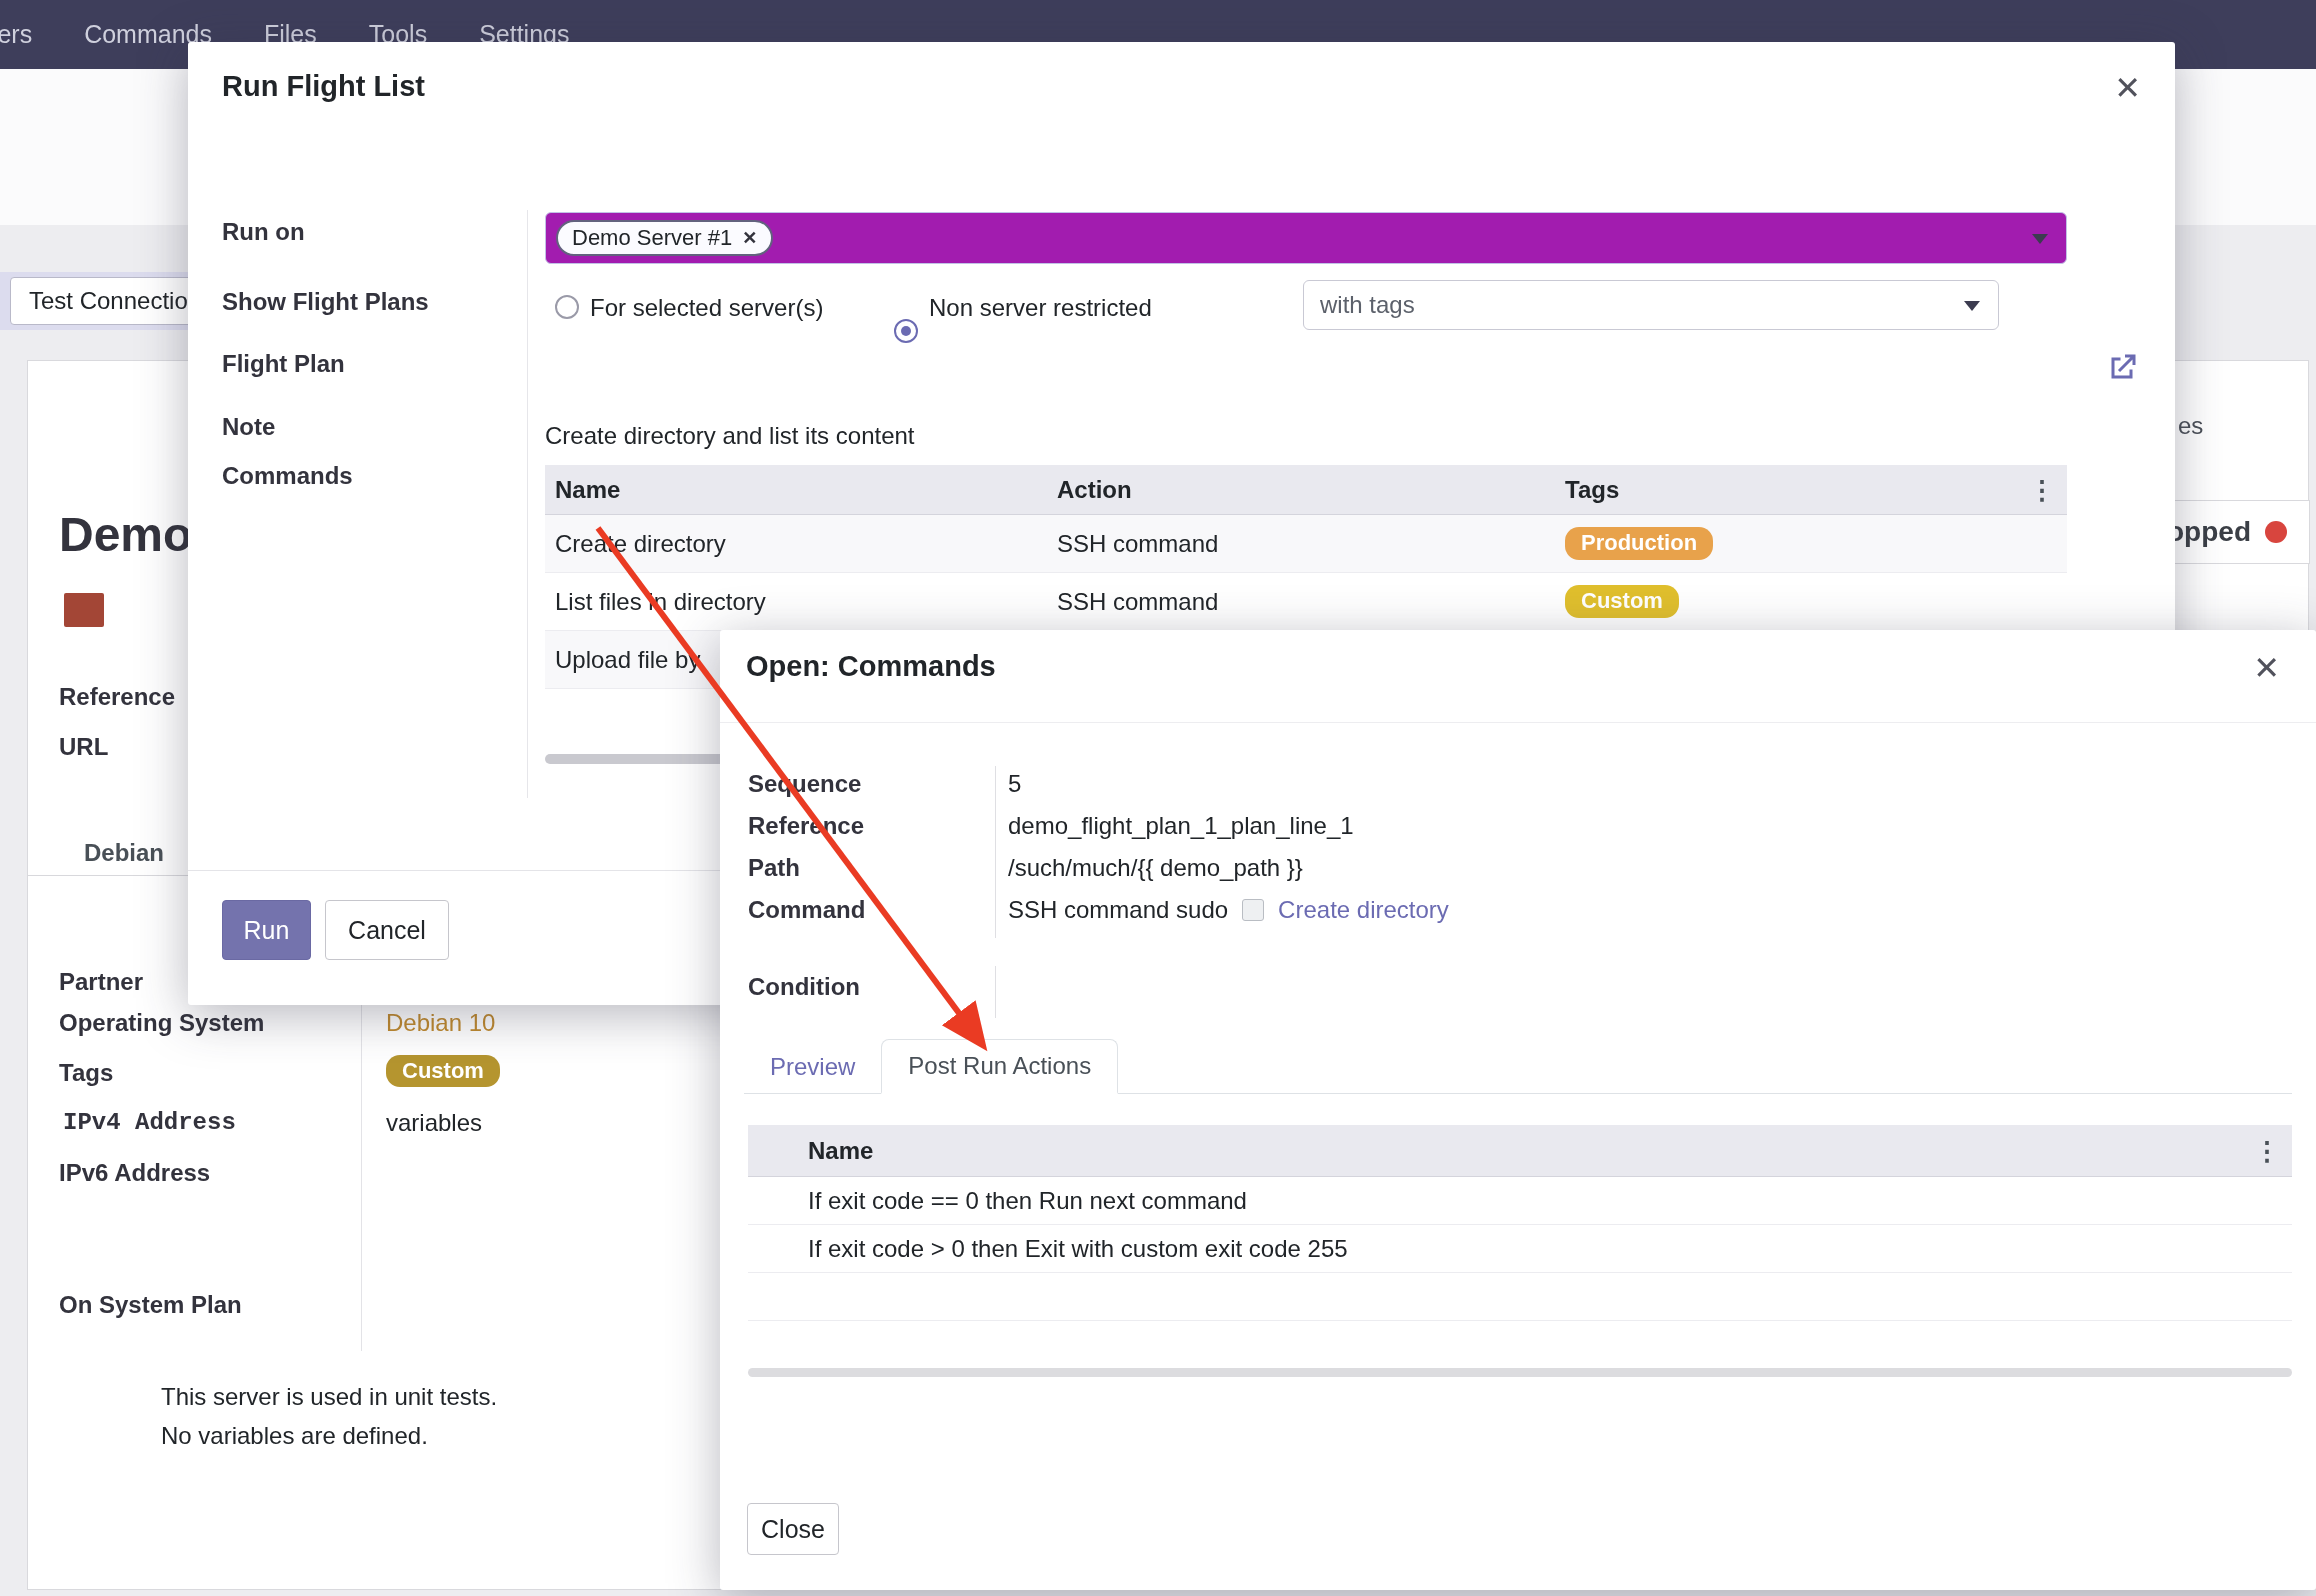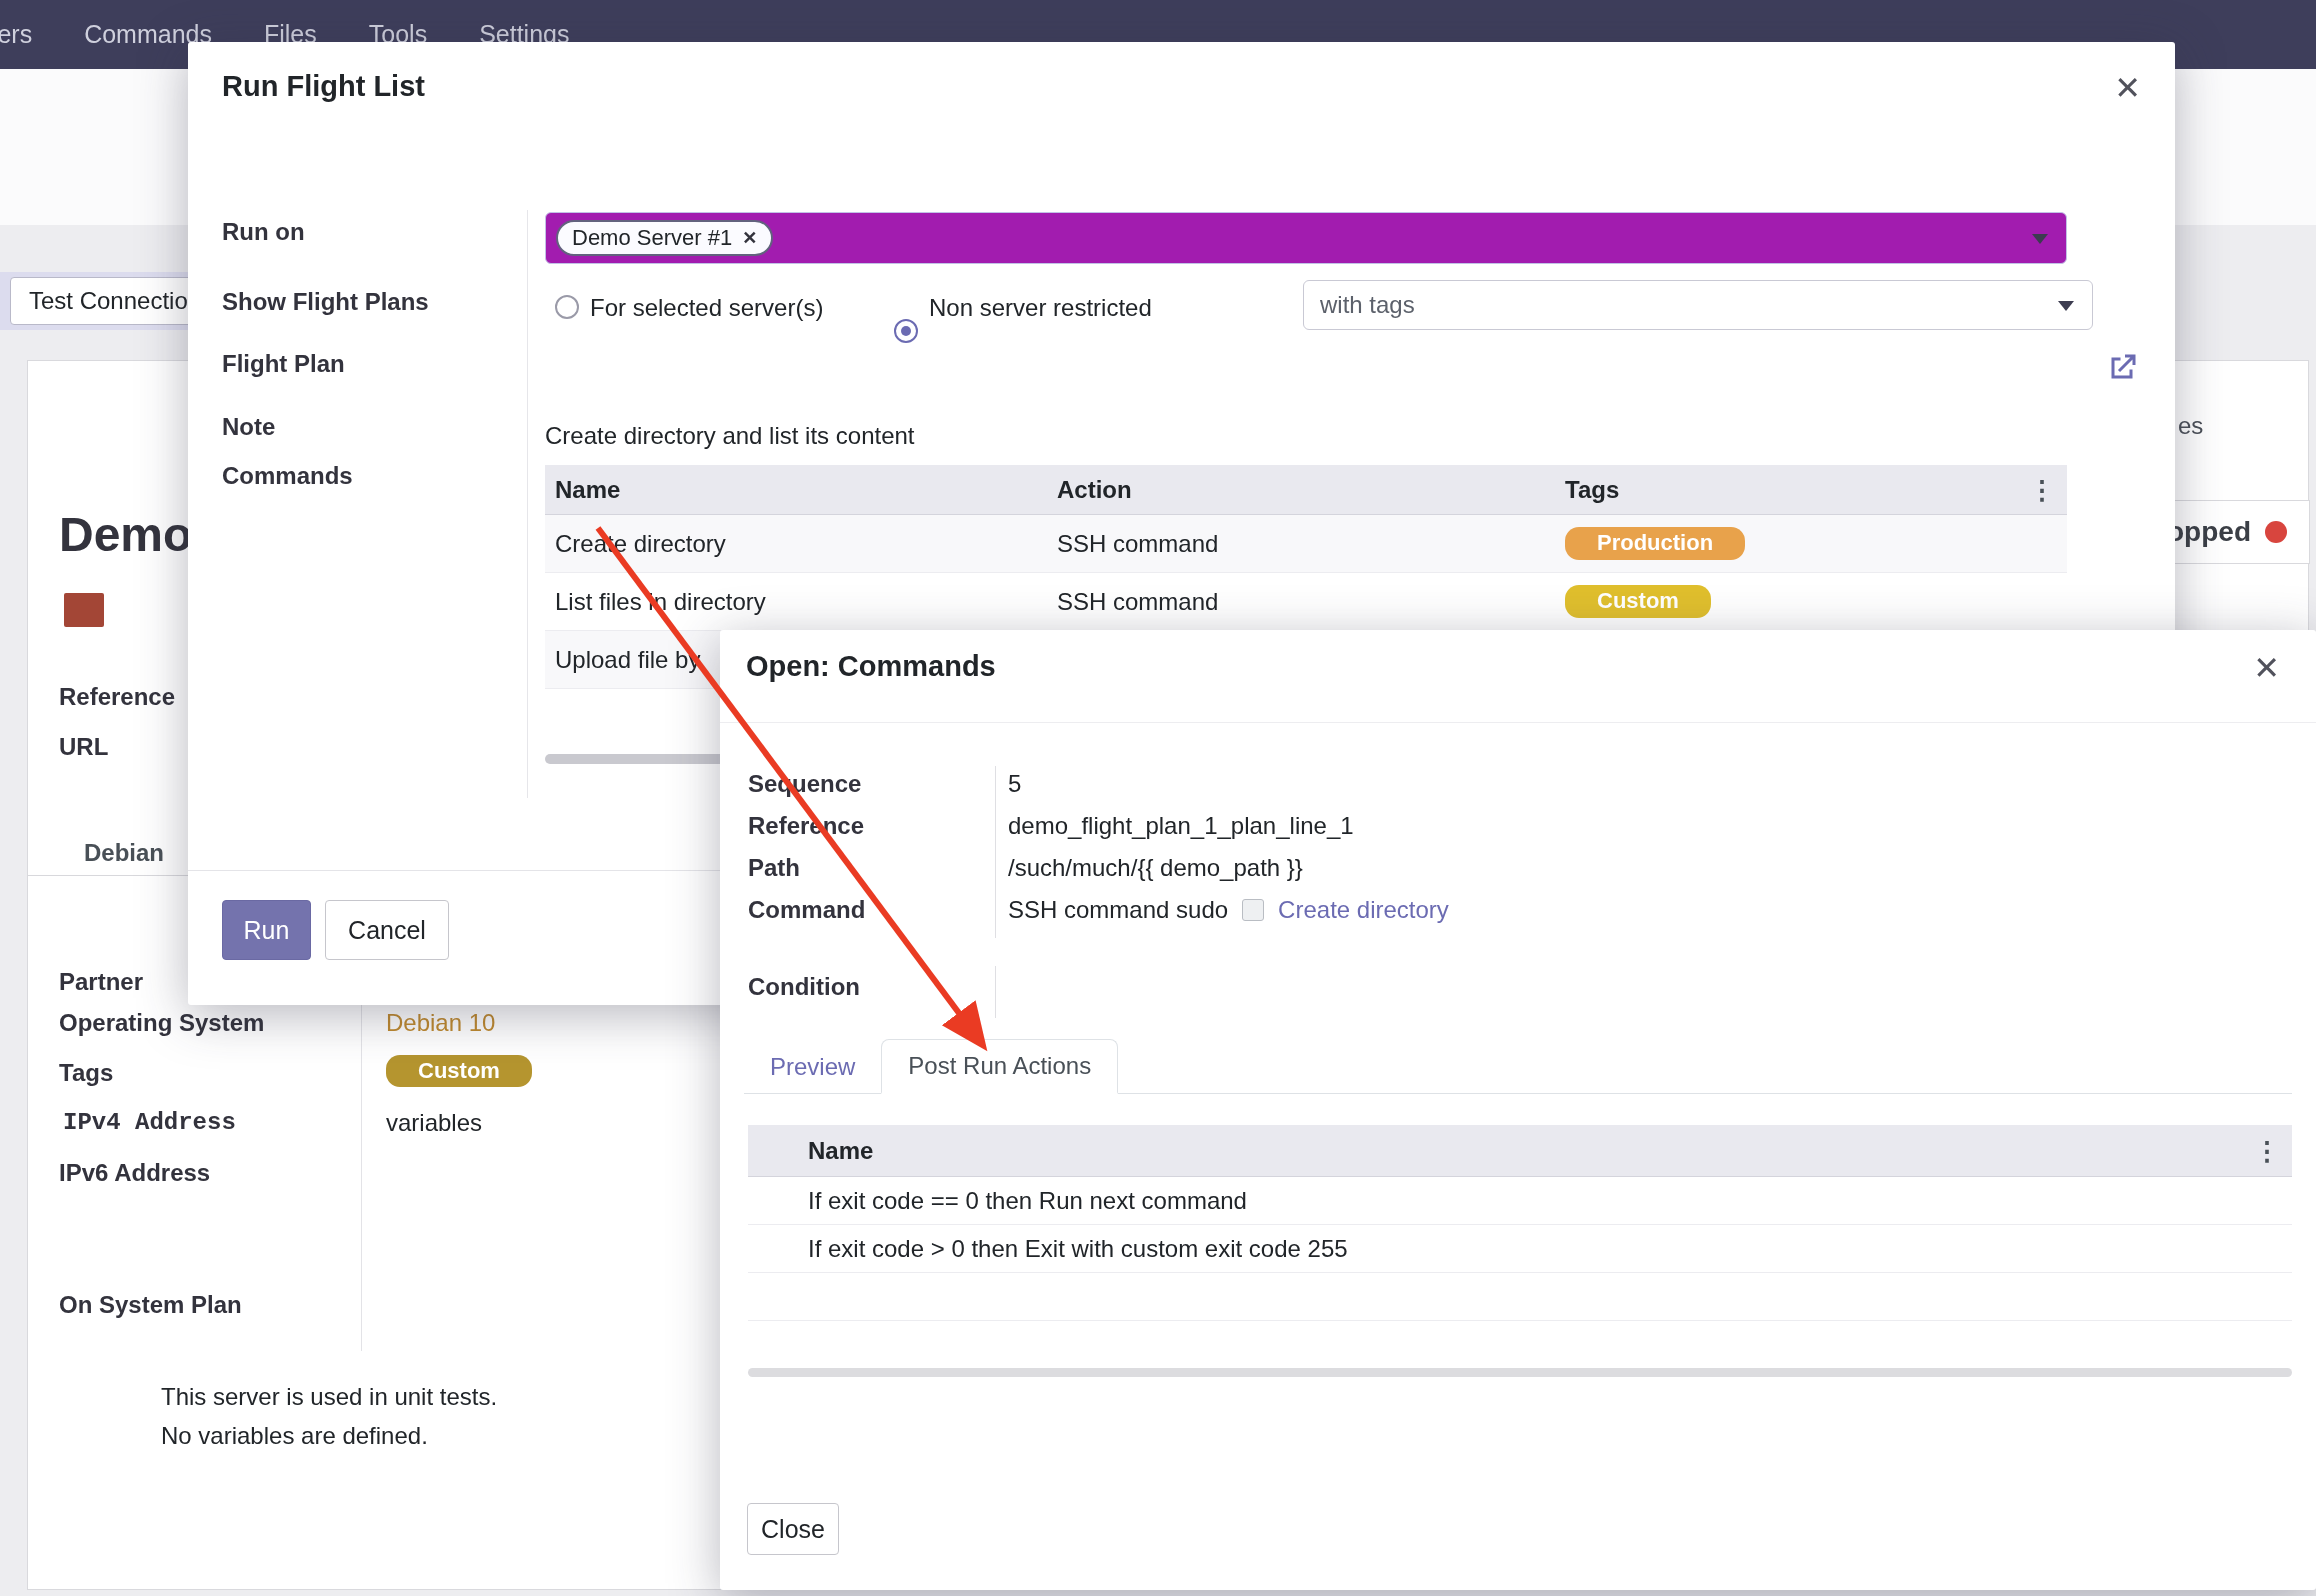--- a/index.html
+++ b/index.html
@@ -17,21 +17,21 @@
   .btn-strip { position:absolute; left:0; top:272px; width:192px; height:58px; background:#dcdcee; }
   .btn-secondary { background:#fff; border:1px solid #b9b9c9; border-radius:4px; font-size:24px; color:#212529;
                    display:flex; align-items:center; padding:0 18px; white-space:nowrap; height:48px; cursor:pointer; }
   .sheet { position:absolute; left:27px; top:360px; width:2282px; height:1230px; background:#fff; border:1px solid #d9d9dd; }
   .h-big { font-size:48px; font-weight:700; color:#33333d; white-space:nowrap; }
   .lbl { font-weight:700; color:#33333d; font-size:24px; white-space:nowrap; }
   .val { color:#212529; font-size:24px; white-space:nowrap; }
   .swatch { width:40px; height:34px; background:#a34636; border-radius:2px; }
   .tabline { position:absolute; left:0; top:514px; width:100%; border-top:1px solid #d8d8dc; }
   .vline { border-left:1px solid #e3e3e7; }
-  .badge { display:inline-block; border-radius:14px; padding:4px 32px; font-size:22px; color:#fff; font-weight:700; line-height:1.1; }
+  .badge { display:inline-block; border-radius:14px; padding:4px 16px; font-size:22px; color:#fff; font-weight:700; line-height:1.1; }
   .badge-page-custom { background:#b5952f; }
   .badge-production { background:#e8a24b; }
   .badge-custom { background:#e0bf2d; }
   .gold { color:#c08a2e; }
   .status-box { position:absolute; left:2100px; top:500px; width:210px; height:64px; background:#fff; border:1px solid #d9d9dd;
                 display:flex; align-items:center; justify-content:flex-end; gap:14px; padding-right:22px; }
   .status-label { font-size:28px; font-weight:700; color:#3b3f46; }
   .status-dot { width:22px; height:22px; border-radius:50%; background:#d8453e; }
 
   
@@ -145,21 +145,21 @@
         <span class="chip-x">✕</span>
       </span>
       <span class="caret"></span>
     </div>
 
     <div class="radio abs" style="left:367px; top:253px;"></div>
     <div class="val abs" style="left:402px; top:252px;">For selected server(s)</div>
     <div class="radio sel abs" style="left:706px; top:253px;"></div>
     <div class="val abs" style="left:741px; top:252px;">Non server restricted</div>
 
-    <div class="field white-select abs" style="left:1115px; top:238px; width:790px; height:50px; display:flex; align-items:center; padding:0 16px; color:#5c616b;">
+    <div class="field white-select abs" style="left:1115px; top:238px; width:696px; height:50px; display:flex; align-items:center; padding:0 16px; color:#5c616b;">
       <span>with tags</span>
       <span class="caret"></span>
     </div>
 
     <svg class="abs" style="left:1916px; top:308px;" width="36" height="36" viewBox="0 0 24 24" fill="#6b6bb2">
       <path d="M14 3h7v7h-2V6.4l-8.3 8.3-1.4-1.4L17.6 5H14V3z"></path>
       <path d="M5 5h6v2H7v10h10v-4h2v6H5V5z"></path>
     </svg>
 
     <div class="val abs" style="left:357px; top:380px;">Create directory and list its content</div>

